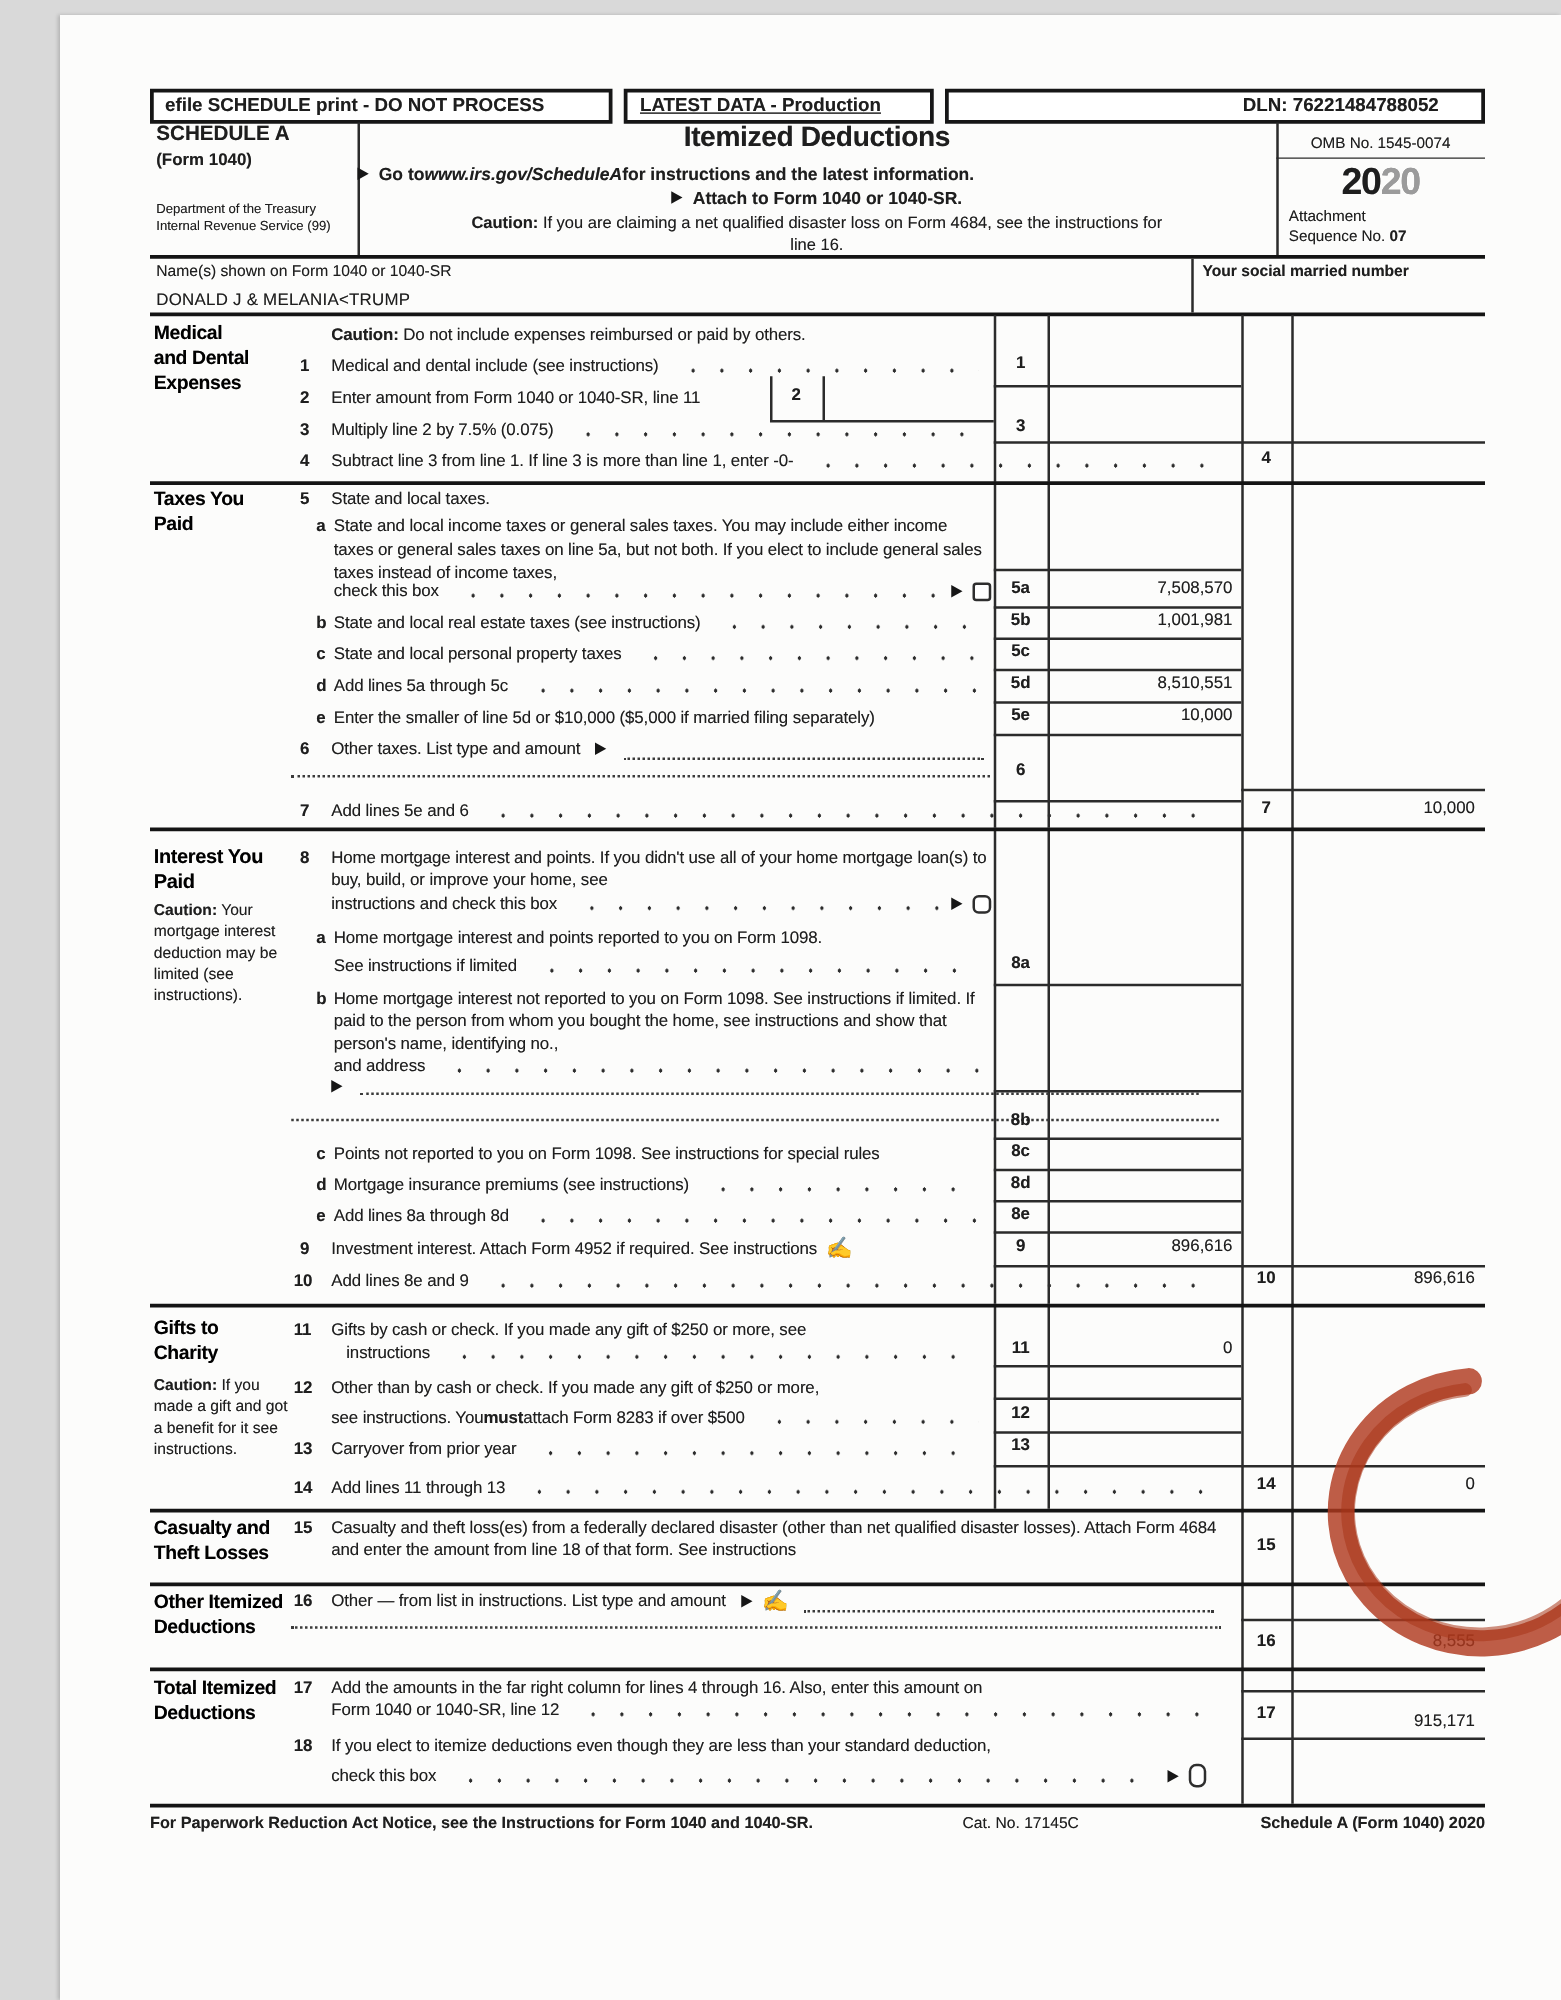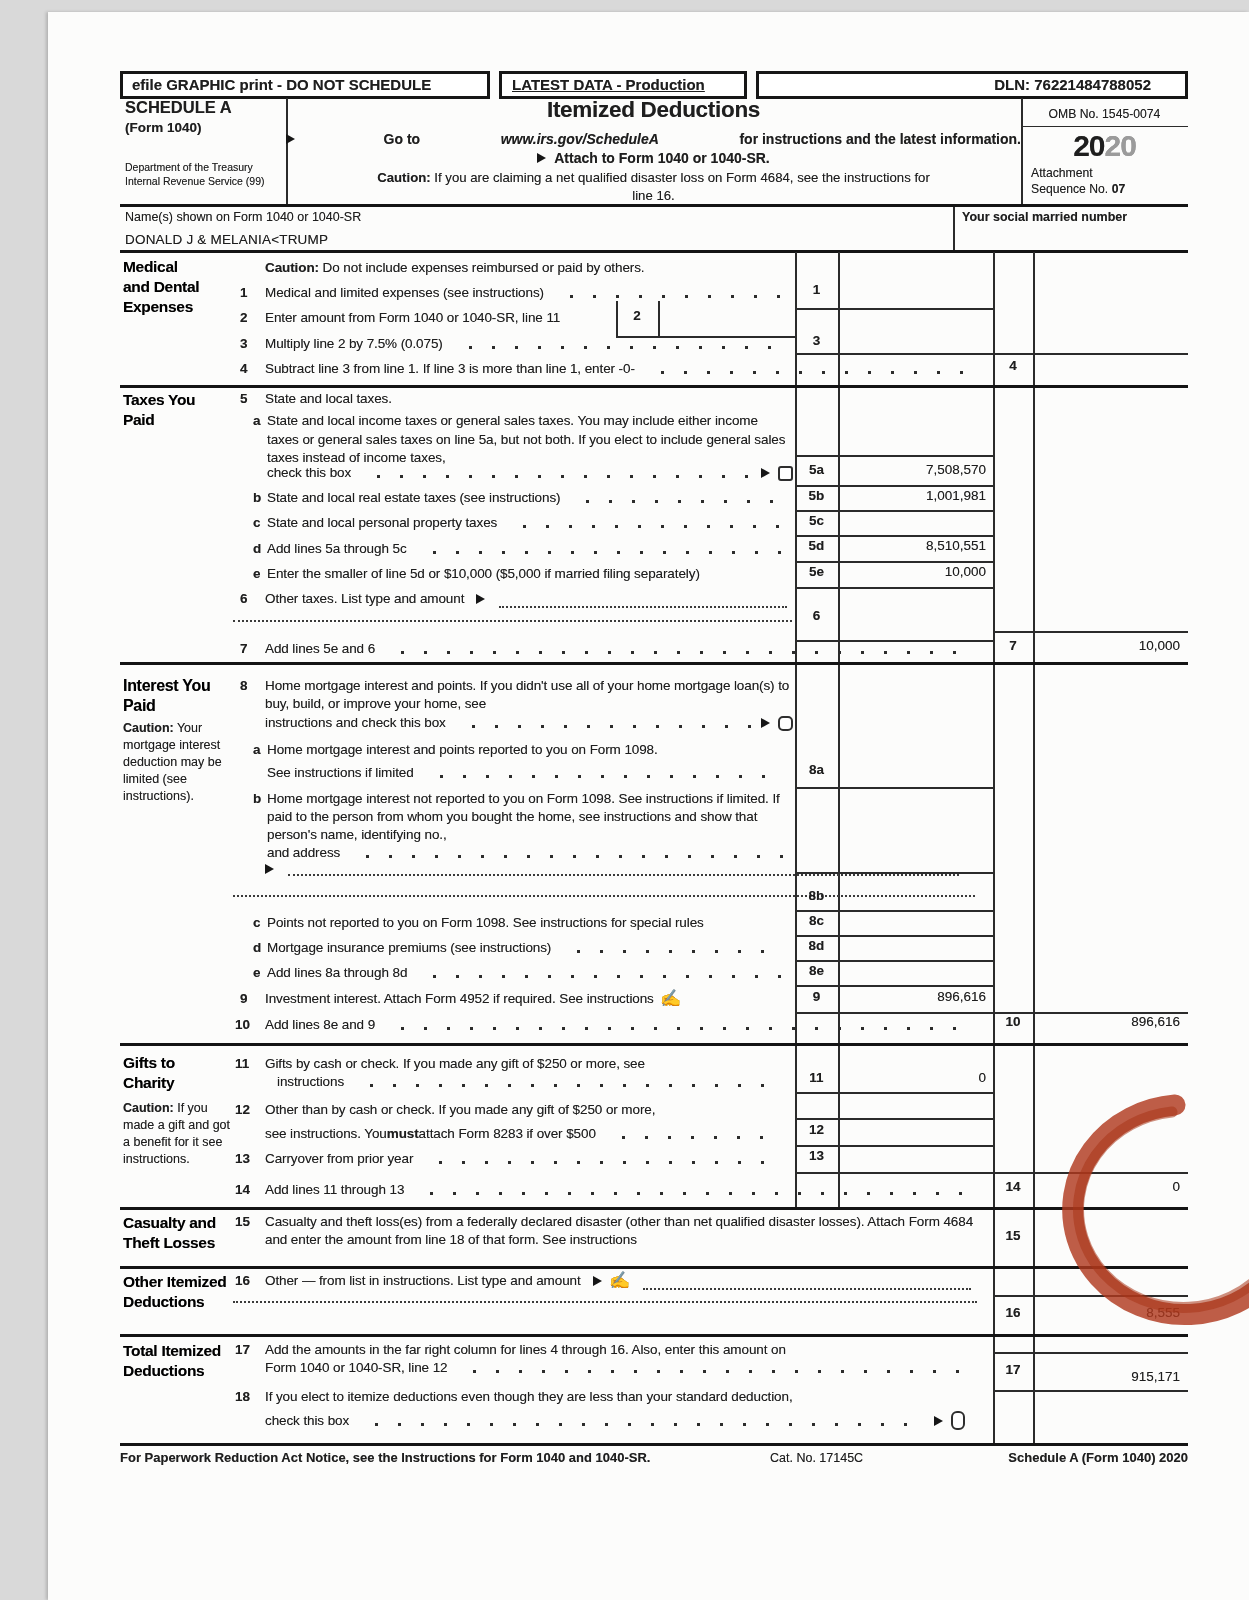--- a/index.html
+++ b/index.html
@@ -33,37 +33,37 @@
   .topbox { position:absolute; border:3px solid #161616; font-weight:bold; font-size:15px;
             height:28px; line-height:22px; background:#fff; }
   .scan { text-shadow:0 0 .4px rgba(20,20,20,.45); }
 </style>
 </head>
 <body>
 
 <div class="page scan">
   <div class="paper"></div>
 
-  <div class="topbox" style="left:120px;top:71px;width:370px;padding-left:9px;"><span>efile GRAPHIC print - DO NOT SCHEDULE</span></div>
+  <div class="topbox" style="left:120px;top:71px;width:370px;padding-left:9px;"><span>efile SCHEDULE print - DO NOT PROCESS</span></div>
   <div class="topbox" style="left:499px;top:71px;width:248px;padding-left:10px;text-decoration:underline;"><span>LATEST DATA - Production</span></div>
   <div class="topbox" style="left:756px;top:71px;width:432px;text-align:right;padding-right:34px;"><span>DLN: 76221484788052</span></div>
 
   <div class="vl" style="left:286px;top:98px;height:107px;"></div>
   <div class="vl" style="left:1021px;top:98px;height:107px;"></div>
   <div class="hth" style="left:120px;top:204px;width:1068px;height:3px;"></div>
 
   <div class="abs b" style="left:125px;top:98px;font-size:16.5px;">SCHEDULE A</div>
   <div class="abs b" style="left:125px;top:120px;font-size:13.5px;">(Form 1040)</div>
   <div class="abs" style="left:125px;top:160px;font-size:10.5px;line-height:14px;">
     <div>Department of the Treasury</div>
     <div>Internal Revenue Service (99)</div>
   </div>
 
   <div class="abs b" style="left:286px;top:97px;width:735px;text-align:center;font-size:22.5px;letter-spacing:-0.3px;">Itemized Deductions</div>
-  <div class="abs flexline" style="left:286px;top:131px;width:735px;justify-content:space-between;font-size:14px;font-weight:bold;">
+  <div class="abs flexline" style="left:286px;top:131px;width:735px;justify-content:flex-start;font-size:14px;font-weight:bold;">
     <span class="arr"></span>
     <span>Go to </span>
     <span class="i">www.irs.gov/ScheduleA</span>
     <span> for instructions and the latest information.</span>
   </div>
   <div class="abs flexline" style="left:286px;top:150px;width:735px;justify-content:center;font-size:14px;font-weight:bold;">
     <span class="arr"></span>
     <span>Attach to Form 1040 or 1040-SR.</span>
   </div>
   <div class="abs" style="left:292px;top:169px;width:723px;text-align:center;font-size:13.2px;line-height:18px;">
@@ -130,21 +130,21 @@
   <div class="hl" style="left:993px;top:1295px;width:195px;"></div>
   <div class="hl" style="left:993px;top:1352px;width:195px;"></div>
   <div class="hl" style="left:993px;top:1390px;width:195px;"></div>
 
   <div class="sect" style="left:123px;top:257px;width:82px;">Medical and Dental Expenses</div>
   <div class="abs t" style="left:265px;top:259px;width:530px;">
     <span class="b">Caution:</span><span> Do not include expenses reimbursed or paid by others.</span>
   </div>
   <div class="abs t b" style="left:240px;top:284px;">1</div>
   <div class="abs t flexline" style="left:265px;top:284px;width:528px;">
-    <span>Medical and limited expenses (see instructions)</span>
+    <span>Medical and dental include (see instructions)</span>
       <span class="dots"></span>
   </div>
   <div class="cellno" style="left:795px;top:282px;width:43px;">1</div>
 
   <div class="abs t b" style="left:240px;top:309px;">2</div>
   <div class="abs t" style="left:265px;top:309px;width:350px;">Enter amount from Form 1040 or 1040-SR, line 11</div>
   <div class="vl" style="left:616px;top:301px;height:36px;"></div>
   <div class="vl" style="left:658px;top:301px;height:36px;"></div>
   <div class="hl" style="left:616px;top:336px;width:179px;"></div>
   <div class="cellno" style="left:622px;top:308px;width:30px;">2</div>

